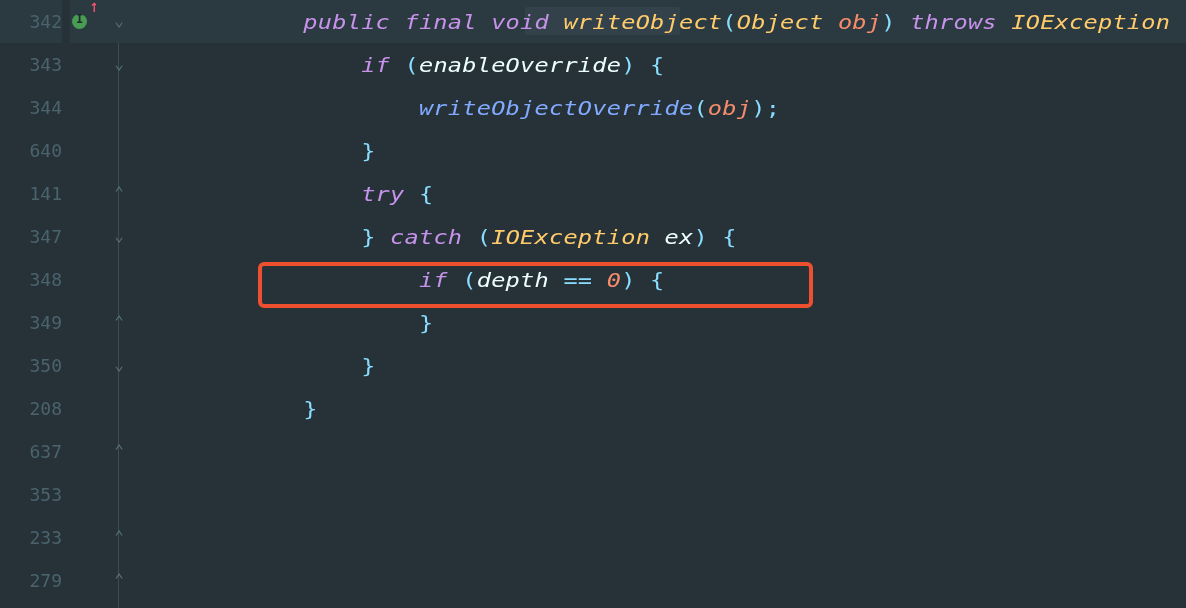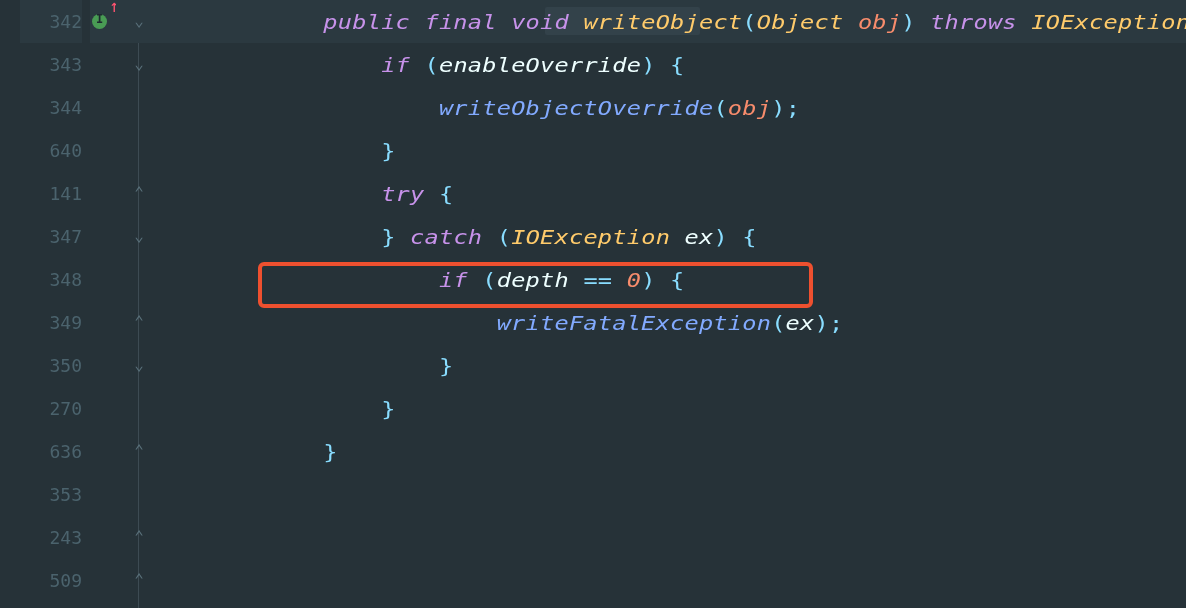--- a/index.html
+++ b/index.html
@@ -8,21 +8,20 @@
     background: #263238;
     font-family: "Menlo", "Consolas", monospace;
     font-size: 20px;
     line-height: 1;
   }
   .editor {
     display: flex;
     flex-direction: row;
     width: 100%;
     height: 100%;
-    padding-left: 20px;
   }
   .gutter {
     width: 70px;
     background: #263238;
     text-align: right;
     padding-right: 8px;
     color: #4b636d;
     font-size: 18px;
   }
   .ann-col {
@@ -164,33 +163,33 @@
     <div class="row">
         <span class="ln">348</span>
       </div>
     <div class="row">
         <span class="ln">349</span>
       </div>
     <div class="row">
         <span class="ln">350</span>
       </div>
     <div class="row">
-        <span class="ln">270</span>
-      </div>
-    <div class="row">
-        <span class="ln">636</span>
+        <span class="ln">208</span>
+      </div>
+    <div class="row">
+        <span class="ln">637</span>
       </div>
     <div class="row">
         <span class="ln">353</span>
       </div>
     <div class="row">
-        <span class="ln">243</span>
-      </div>
-    <div class="row">
-        <span class="ln">509</span>
+        <span class="ln">233</span>
+      </div>
+    <div class="row">
+        <span class="ln">279</span>
       </div>
   </div>
 
   <div class="ann-col">
     <div class="row current" style="position:relative;">
       <span class="ann-badge"></span>
       <span class="ann-arrow">↑</span>
     </div>
     <div class="row"></div>
       <div class="row"></div>
@@ -283,25 +282,20 @@
         <span class="indent-guide">        </span><span class="punct">}</span><span> </span><span class="kw">catch</span><span> </span><span class="punct">(</span><span class="type">IOException</span><span> </span><span class="ident">ex</span><span class="punct">)</span><span> </span><span class="punct">{</span>
       </span>
     </div>
 
     <div class="row">
       <span class="code-text">
         <span class="indent-guide">            </span><span class="kw">if</span><span> </span><span class="punct">(</span><span class="ident">depth</span><span> </span><span class="punct-i">==</span><span> </span><span class="num">0</span><span class="punct">)</span><span> </span><span class="punct">{</span>
       </span>
     </div>
 
-    <div class="row">
-      <span class="code-text">
-        <span class="indent-guide">                </span><span class="method">writeFatalException</span><span class="punct">(</span><span class="ident">ex</span><span class="punct">)</span><span class="punct">;</span>
-      </span>
-    </div>
 
     <div class="row">
       <span class="code-text">
         <span class="indent-guide">            </span><span class="punct">}</span>
       </span>
     </div>
 
 
     <div class="row">
       <span class="code-text">

